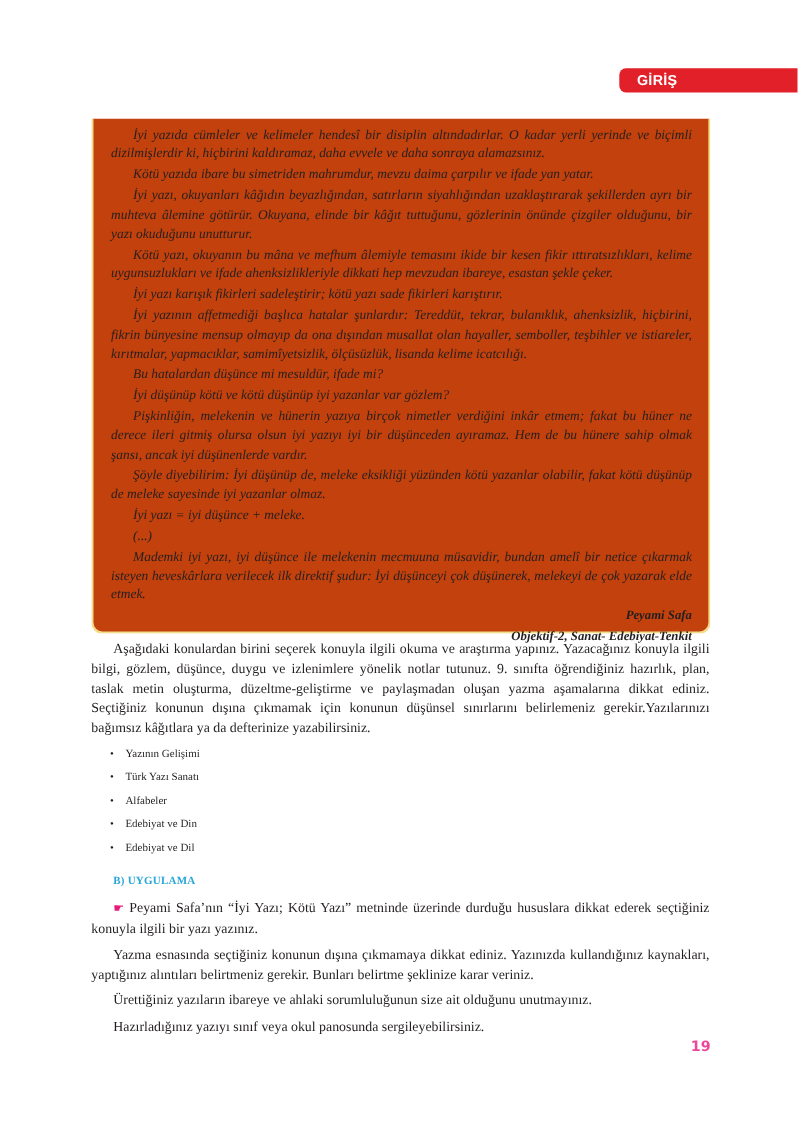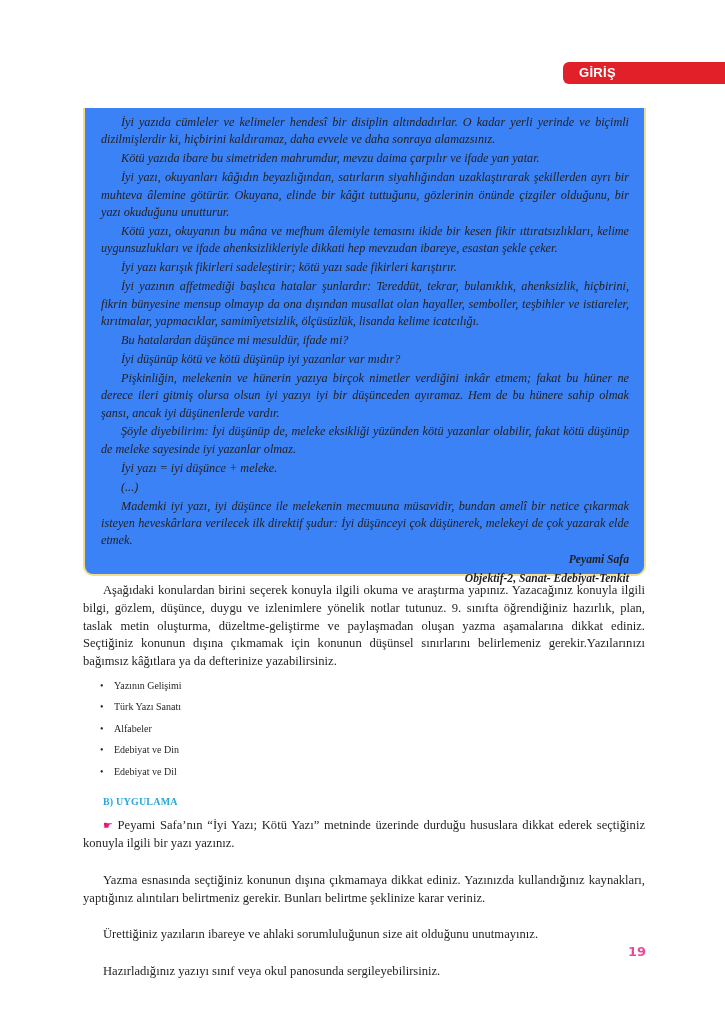--- a/index.html
+++ b/index.html
@@ -10,21 +10,21 @@
   .section-tab {
     position: absolute; left: 563px; top: 62px; width: 170px; height: 22px;
     background: #e2202a; border-radius: 6px 0 0 6px;
   }
   .section-tab span {
     position: absolute; left: 16px; top: 3px; color: #fff; font-weight: bold;
     font-family: "Liberation Sans", "DejaVu Sans", sans-serif; font-size: 13px; letter-spacing: 0.3px;
   }
   .quote-box {
     position: absolute; left: 83px; top: 108px; width: 559px; height: 466px;
-    background: #3b82f6;
+    background: #c2410c;
     border-left: 2px solid #f3dc8a; border-right: 2px solid #f3dc8a; border-bottom: 2px solid #f3dc8a;
     border-radius: 0 0 10px 10px;
   }
   .quote-inner {
     position: absolute; left: 16px; top: 6px; width: 528px;
     font-style: italic; font-size: 12.2px; line-height: 17.4px; text-align: justify;
   }
   .quote-inner p { margin: 0 0 1.5px 0; text-indent: 20px; }
   .sig {
     text-align: right; font-weight: bold; font-style: italic; font-size: 11.6px; line-height: 17px; margin: 0;
@@ -33,21 +33,21 @@
     position: absolute; left: 83px; top: 582px; width: 562px;
     font-size: 12.6px; line-height: 17.8px; text-align: justify;
   }
   .body-text p { margin: 0; text-indent: 20px; }
   .topic-list { list-style: none; margin: 6px 0 0 0; padding: 0 0 0 17px; }
   .topic-list li { position: relative; padding-left: 14px; height: 21.5px; font-size: 10px; }
   .topic-list li::before { content: "•"; position: absolute; left: 0; top: 0; }
   .section-heading {
     color: #2aa6d8; font-weight: bold; font-size: 10px; margin: 9px 0 6px 20px; letter-spacing: 0.2px;
   }
-  .body-text p.gap { margin-top: 19px; }
+  .body-text p.gap { margin-top: 6px; }
   .pointer-icon { color: #e6197e; font-size: 11px; }
   .page-number {
     position: absolute; left: 628px; top: 944px; font-weight: bold; font-size: 13px;
     font-family: "DejaVu Sans", "Liberation Sans", sans-serif; color: #ec4899;
   }
 </style>
 </head>
 <body>
 
 <div class="section-tab">
@@ -56,21 +56,21 @@
 
 <div class="quote-box">
   <div class="quote-inner">
     <p>İyi yazıda cümleler ve kelimeler hendesî bir disiplin altındadırlar. O kadar yerli yerinde ve biçimli dizilmişlerdir ki, hiçbirini kaldıramaz, daha evvele ve daha sonraya alamazsınız.</p>
     <p>Kötü yazıda ibare bu simetriden mahrumdur, mevzu daima çarpılır ve ifade yan yatar.</p>
     <p>İyi yazı, okuyanları kâğıdın beyazlığından, satırların siyahlığından uzaklaştırarak şekillerden ayrı bir muhteva âlemine götürür. Okuyana, elinde bir kâğıt tuttuğunu, gözlerinin önünde çizgiler olduğunu, bir yazı okuduğunu unutturur.</p>
     <p>Kötü yazı, okuyanın bu mâna ve mefhum âlemiyle temasını ikide bir kesen fikir ıttıratsızlıkları, kelime uygunsuzlukları ve ifade ahenksizlikleriyle dikkati hep mevzudan ibareye, esastan şekle çeker.</p>
     <p>İyi yazı karışık fikirleri sadeleştirir; kötü yazı sade fikirleri karıştırır.</p>
     <p>İyi yazının affetmediği başlıca hatalar şunlardır: Tereddüt, tekrar, bulanıklık, ahenksizlik, hiçbirini, fikrin bünyesine mensup olmayıp da ona dışından musallat olan hayaller, semboller, teşbihler ve istiareler, kırıtmalar, yapmacıklar, samimîyetsizlik, ölçüsüzlük, lisanda kelime icatcılığı.</p>
     <p>Bu hatalardan düşünce mi mesuldür, ifade mi?</p>
-    <p>İyi düşünüp kötü ve kötü düşünüp iyi yazanlar var mıdır?</p>
+    <p>İyi düşünüp kötü ve kötü düşünüp iyi yazanlar var gözlem?</p>
     <p>Pişkinliğin, melekenin ve hünerin yazıya birçok nimetler verdiğini inkâr etmem; fakat bu hüner ne derece ileri gitmiş olursa olsun iyi yazıyı iyi bir düşünceden ayıramaz. Hem de bu hünere sahip olmak şansı, ancak iyi düşünenlerde vardır.</p>
     <p>Şöyle diyebilirim: İyi düşünüp de, meleke eksikliği yüzünden kötü yazanlar olabilir, fakat kötü düşünüp de meleke sayesinde iyi yazanlar olmaz.</p>
     <p>İyi yazı = iyi düşünce + meleke.</p>
     <p>(...)</p>
     <p>Mademki iyi yazı, iyi düşünce ile melekenin mecmuuna müsavidir, bundan amelî bir netice çıkarmak isteyen heveskârlara verilecek ilk direktif şudur: İyi düşünceyi çok düşünerek, melekeyi de çok yazarak elde etmek.</p>
     <p class="sig">Peyami Safa</p>
     <p class="sig">Objektif-2, Sanat- Edebiyat-Tenkit</p>
   </div>
 </div>
 

